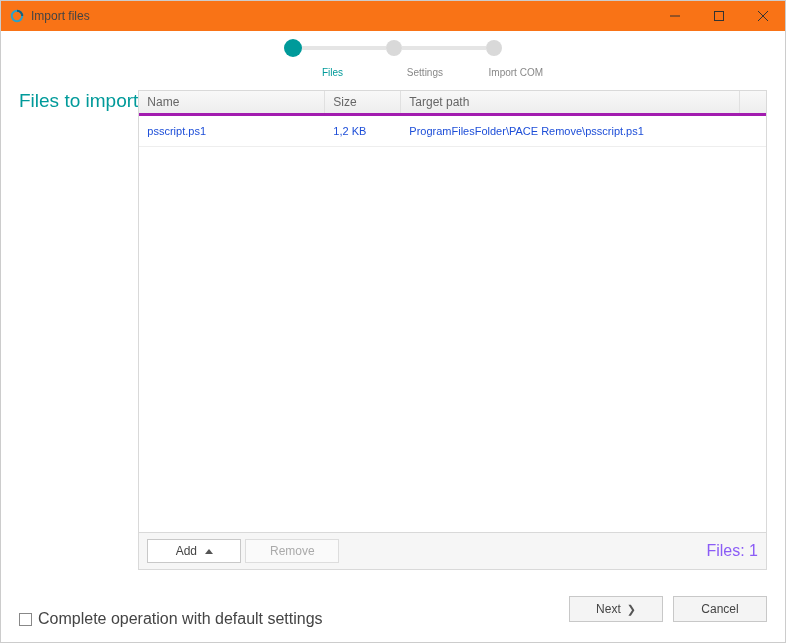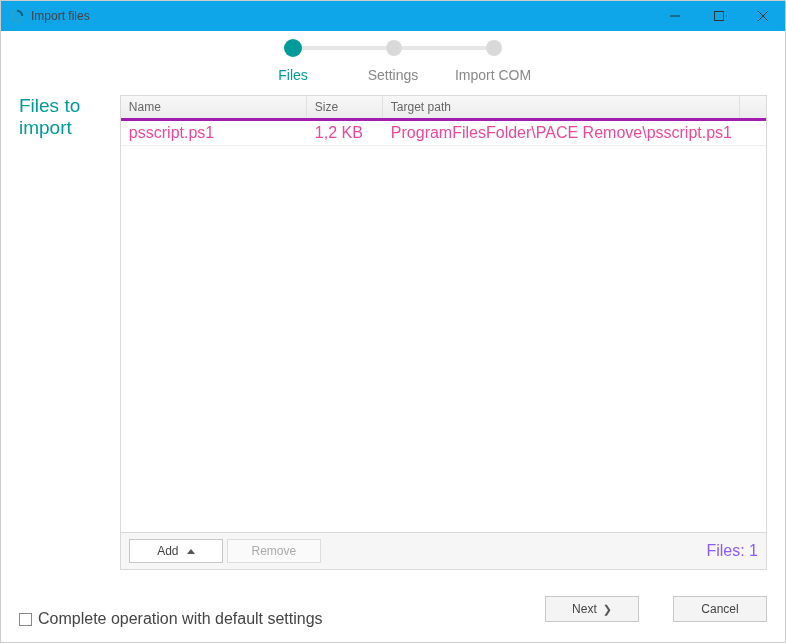--- a/index.html
+++ b/index.html
@@ -15,21 +15,21 @@
     display: flex;
     flex-direction: column;
   }
 
   
   .titlebar {
     height: 30px;
     display: flex;
     align-items: center;
     padding-left: 8px;
-    background: #0ea5e9;
+    background: #f97316;
   }
   .titlebar .app-icon {
     width: 16px; height: 16px;
     margin-right: 6px;
     display: inline-flex;
     align-items: center;
     justify-content: center;
   }
   .titlebar .title-text {
     font-size: 12px;
@@ -78,22 +78,22 @@
     height: 4px;
     background: #e5e5e5;
   }
   .step-labels {
     display: flex;
     margin-top: 10px;
     gap: 0;
   }
   .step-label {
     width: 100px;
-    text-align: center;
-    font-size: 14px;
+    text-align: right;
+    font-size: 10px;
     color: #888;
   }
   .step-label.active {
     color: #009a9a;
     font-weight: 500;
   }
 
   
   .content {
     flex: 1;
@@ -136,23 +136,23 @@
 
   .table-body {
     flex: 1;
     overflow: auto;
   }
   .tr {
     display: flex;
     border-bottom: 1px solid #eee;
   }
   .td {
-    font-size: 16px;
-    color: #ec4899;
-    padding: 3px 8px;
+    font-size: 11px;
+    color: #1d4ed8;
+    padding: 9px 8px;
     overflow: hidden;
     white-space: nowrap;
     text-overflow: ellipsis;
   }
 
   .table-footer {
     border-top: 1px solid #d9d9d9;
     background: #f6f6f6;
     padding: 6px 8px;
     display: flex;
@@ -217,21 +217,20 @@
     min-width: 94px;
     background: #f4f4f4;
     border: 1px solid #c8c8c8;
     font-size: 12px;
     color: #444;
     padding: 0 16px;
     display: inline-flex;
     align-items: center;
     justify-content: center;
     cursor: pointer;
-    margin-left: 24px;
   }
   .btn-next .chevron {
     margin-left: 6px;
     font-size: 11px;
     color: #555;
   }
   .spacer { flex: 1; }
 </style>
 </head>
 <body>

